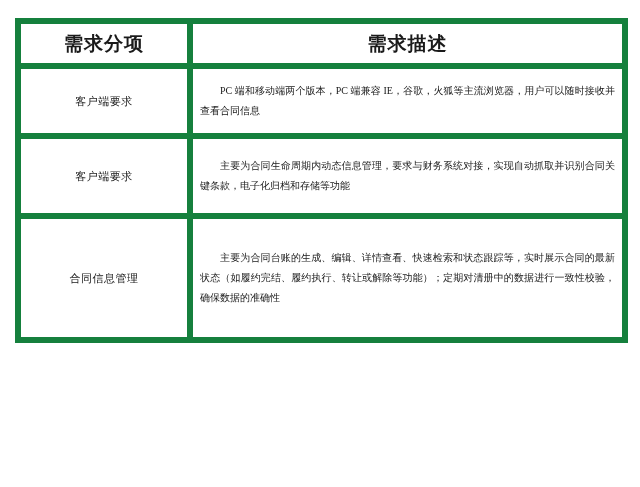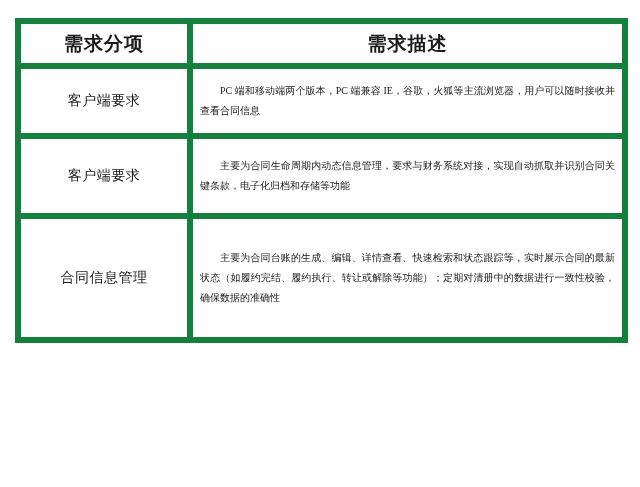--- a/index.html
+++ b/index.html
@@ -38,21 +38,21 @@
   tr.r3  { height: 66px; }
   tr.r4  { height: 79px; }
   th.header-cell {
     font-size: 19px;
     font-weight: bold;
     text-align: center;
     letter-spacing: 1px;
     padding: 2px;
   }
   td.item-cell {
-    font-size: 14px;
+    font-size: 11px;
     text-align: center;
     padding: 2px 4px;
     letter-spacing: 0.5px;
   }
   td.desc-cell {
     font-size: 10px;
     line-height: 20px;
     text-align: justify;
     text-indent: 2em;
     padding: 5px 7px 5px 7px;

